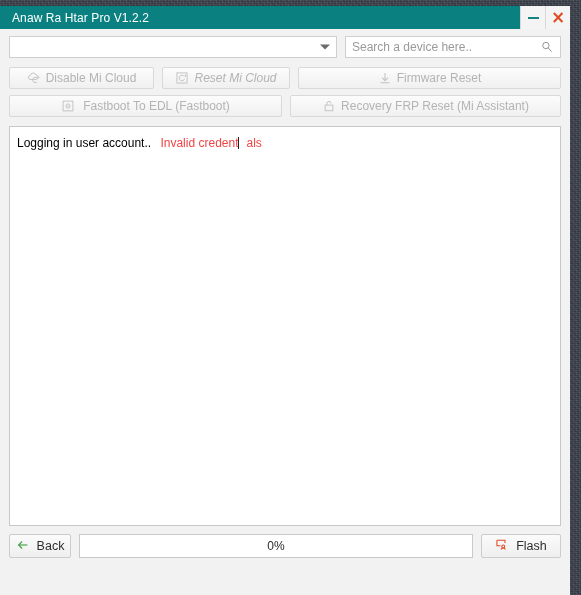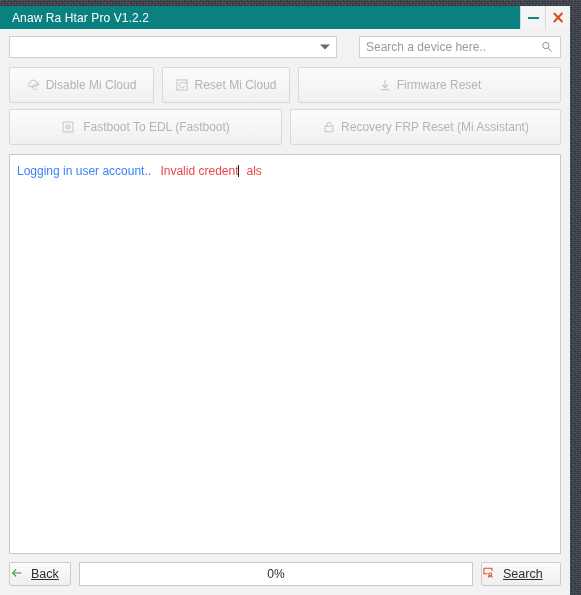--- a/index.html
+++ b/index.html
@@ -78,21 +78,21 @@
     line-height: 17px;
     color: #e04a21;
     font-family: "DejaVu Sans", sans-serif;
     font-weight: bold;
   }
 
   
   #selector-row {
     display: flex;
     padding: 7px 9px 0 9px;
-    gap: 22px;
+    gap: 8px;
   }
   #device-combo {
     flex: 0 0 328px;
     height: 22px;
     background: #ffffff;
     border: 1px solid #cfcfcf;
     box-sizing: border-box;
     position: relative;
     display: flex;
     align-items: center;
@@ -149,21 +149,21 @@
   
   #actions-row-1, #actions-row-2 {
     display: flex;
     padding: 0 9px;
     gap: 8px;
   }
   #actions-row-1 { margin-top: 9px; }
   #actions-row-2 { margin-top: 6px; }
 
   .action-btn {
-    height: 36px;
+    height: 22px;
     background: linear-gradient(#fcfcfc, #f0f0f0);
     border: 1px solid #d9d9d9;
     border-radius: 2px;
     box-sizing: border-box;
     display: flex;
     align-items: center;
     justify-content: center;
     gap: 5px;
     color: #b4b4b4;
     font-size: 12px;
@@ -173,42 +173,42 @@
   .action-btn .btn-icon {
     display: flex;
     align-items: center;
     justify-content: center;
     width: 14px;
     height: 14px;
     flex: 0 0 14px;
   }
   #btn-disable-mi-cloud { flex: 0 0 145px; }
   #btn-reset-efs        { flex: 0 0 120px; }
-  #btn-reset-mi-cloud   { flex: 0 0 128px; }
+  #btn-reset-mi-cloud   { flex: 0 0 128px; font-style: italic; }
   #btn-firmware-flash   { flex: 1 1 auto; }
   #btn-fastboot-edl     { flex: 0 0 273px; gap: 8px; }
   #btn-recovery-frp     { flex: 1 1 auto; }
 
   
   #log-area {
     margin: 9px 9px 0 9px;
     height: 400px;
     background: #ffffff;
     border: 1px solid #c8c8c8;
     box-sizing: border-box;
     padding: 8px 7px;
     font-size: 12px;
     overflow: hidden;
     position: relative;
   }
   .log-line {
     line-height: 16px;
     white-space: nowrap;
   }
-  .log-normal { color: #3b82f6; }
+  .log-normal { color: #000000; }
   .log-error  { color: #ef4444; padding-left: 6px; }
   .caret {
     display: inline-block;
     width: 1px;
     height: 12px;
     background: #222;
     vertical-align: -2px;
     margin: 0 -0.5px;
   }
 
@@ -220,25 +220,25 @@
     padding: 8px 9px 0 9px;
   }
   #btn-back, #btn-logout {
     height: 24px;
     background: linear-gradient(#fbfbfb, #efefef);
     border: 1px solid #cccccc;
     border-radius: 2px;
     box-sizing: border-box;
     display: flex;
     align-items: center;
+    justify-content: center;
     gap: 7px;
     font-size: 12.5px;
     color: #2e2e2e;
     user-select: none;
-    text-decoration: underline;
   }
   #btn-back   { flex: 0 0 62px; }
   #btn-logout { flex: 0 0 80px; }
 
   #progress-outer {
     flex: 1;
     height: 24px;
     background: #ffffff;
     border: 1px solid #c9c9c9;
     box-sizing: border-box;
@@ -380,17 +380,17 @@
 
     <div id="btn-logout">
       <span class="btn-icon">
         <svg viewBox="0 0 16 16" width="14" height="14">
           <path d="M2.2 2.6h9.2v3" fill="none" stroke="#e04a21" stroke-width="1.2"></path>
           <path d="M2.2 2.6v6.2h4" fill="none" stroke="#e04a21" stroke-width="1.2"></path>
           <circle cx="9.4" cy="9.6" r="1.7" fill="none" stroke="#e04a21" stroke-width="1.2"></circle>
           <path d="M7 13.4c.3-1.3 1.3-2 2.4-2s2.1.7 2.4 2" fill="none" stroke="#e04a21" stroke-width="1.2"></path>
         </svg>
       </span>
-      <span>Search</span>
+      <span>Flash</span>
     </div>
   </div>
 
 </div>
 
 </body></html>

